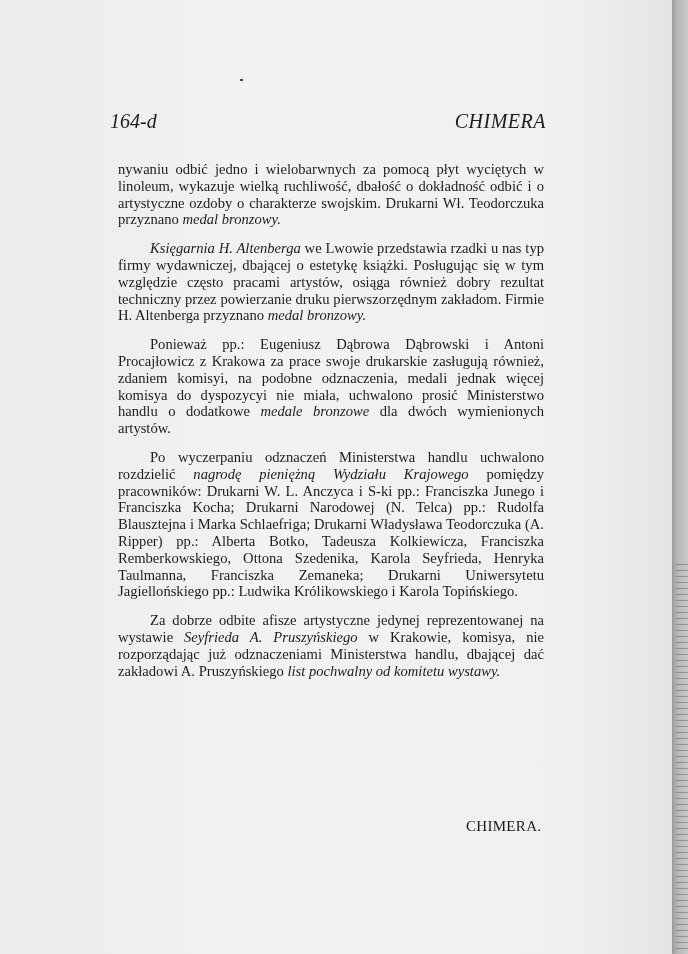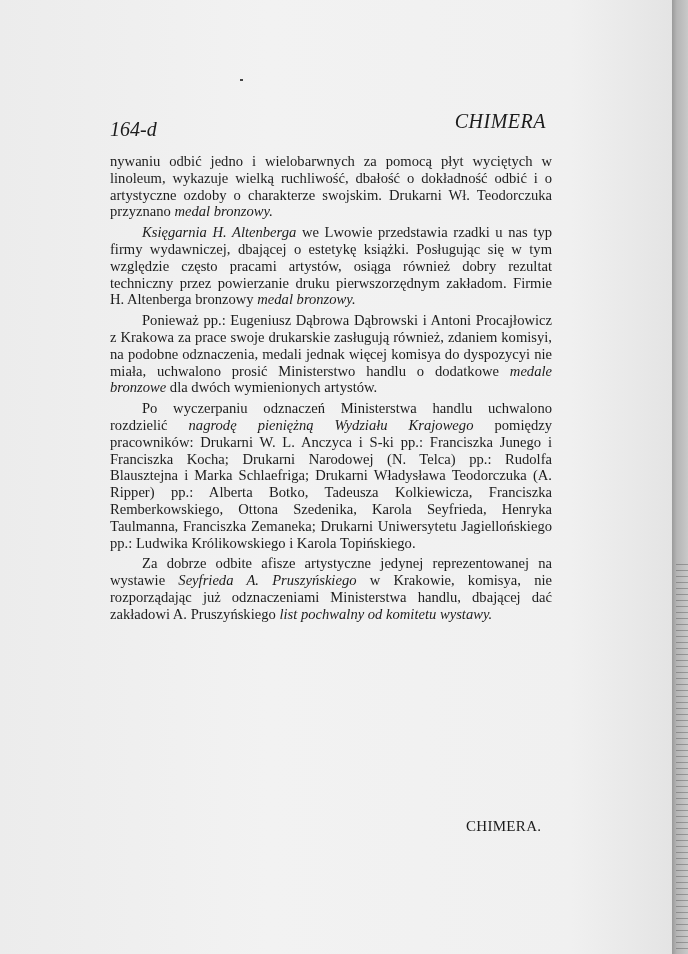--- a/index.html
+++ b/index.html
@@ -18,49 +18,49 @@
     background: linear-gradient(90deg, #9a9a9a 0%, #b5b5b5 30%, #c9c9c9 100%);
   }
   .edge-lines {
     position: absolute; left: 676px; top: 560px; width: 12px; height: 394px;
     background: repeating-linear-gradient(0deg, transparent 0 5px, rgba(60,60,60,0.35) 5px 6px);
   }
   .header {
     position: absolute; left: 110px; top: 110px; width: 444px; height: 26px;
   }
   .page-number {
-    position: absolute; left: 0; top: 8px; font-style: italic; font-size: 20px;
+    position: absolute; left: 0; top: 0; font-style: italic; font-size: 20px;
   }
   .running-title {
     position: absolute; right: 8px; top: 0; font-style: italic; font-size: 20px; letter-spacing: 0.5px;
   }
   .body-text {
     position: absolute; left: 106px; top: 149px; width: 450px;
     font-size: 14.6px; line-height: 16.8px; text-align: justify;
   }
-  .para { margin: 4px; text-indent: 32px; }
+  .para { margin: 12px; text-indent: 32px; }
   .para.first { text-indent: 0; }
   .para em { font-style: italic; }
   .signature {
     position: absolute; left: 466px; top: 818px; font-size: 15px; letter-spacing: 0.3px;
   }
   .speck { position: absolute; width: 3px; height: 2px; background: #444; }
 </style>
 </head>
 <body>
 
 <div class="page">
   <div class="header">
     <span class="page-number">164-d</span>
     <span class="running-title">CHIMERA</span>
   </div>
 
   <div class="body-text">
     <p class="para first"><span>nywaniu odbić jedno i wielobarwnych za pomocą płyt wyciętych w linoleum, wykazuje wielką ruchliwość, dbałość o dokładność odbić i o artystyczne ozdoby o charakterze swojskim. Drukarni Wł. Teodorczuka przyznano </span><em>medal bronzowy.</em></p>
-    <p class="para"><em>Księgarnia H. Altenberga</em><span> we Lwowie przedstawia rzadki u nas typ firmy wydawniczej, dbającej o estetykę książki. Posługując się w tym względzie często pracami artystów, osiąga również dobry rezultat techniczny przez powierzanie druku pierwszorzędnym zakładom. Firmie H. Altenberga bronzowy </span><em>medal bronzowy.</em></p>
+    <p class="para"><em>Księgarnia H. Altenberga</em><span> we Lwowie przedstawia rzadki u nas typ firmy wydawniczej, dbającej o estetykę książki. Posługując się w tym względzie często pracami artystów, osiąga również dobry rezultat techniczny przez powierzanie druku pierwszorzędnym zakładom. Firmie H. Altenberga przyznano </span><em>medal bronzowy.</em></p>
     <p class="para"><span>Ponieważ pp.: Eugeniusz Dąbrowa Dąbrowski i Antoni Procajłowicz z Krakowa za prace swoje drukarskie zasługują również, zdaniem komisyi, na podobne odznaczenia, medali jednak więcej komisya do dyspozycyi nie miała, uchwalono prosić Ministerstwo handlu o dodatkowe </span><em>medale bronzowe</em><span> dla dwóch wymienionych artystów.</span></p>
     <p class="para"><span>Po wyczerpaniu odznaczeń Ministerstwa handlu uchwalono rozdzielić </span><em>nagrodę pieniężną Wydziału Krajowego</em><span> pomiędzy pracowników: Drukarni W. L. Anczyca i S-ki pp.: Franciszka Junego i Franciszka Kocha; Drukarni Narodowej (N. Telca) pp.: Rudolfa Blausztejna i Marka Schlaefriga; Drukarni Władysława Teodorczuka (A. Ripper) pp.: Alberta Botko, Tadeusza Kolkiewicza, Franciszka Remberkowskiego, Ottona Szedenika, Karola Seyfrieda, Henryka Taulmanna, Franciszka Zemaneka; Drukarni Uniwersytetu Jagiellońskiego pp.: Ludwika Królikowskiego i Karola Topińskiego.</span></p>
     <p class="para"><span>Za dobrze odbite afisze artystyczne jedynej reprezentowanej na wystawie </span><em>Seyfrieda A. Pruszyńskiego</em><span> w Krakowie, komisya, nie rozporządając już odznaczeniami Ministerstwa handlu, dbającej dać zakładowi A. Pruszyńskiego </span><em>list pochwalny od komitetu wystawy.</em></p>
   </div>
 
   <div class="signature">CHIMERA.</div>
 
   <div class="speck" style="left:240px;top:79px;"></div>
 </div>
 

